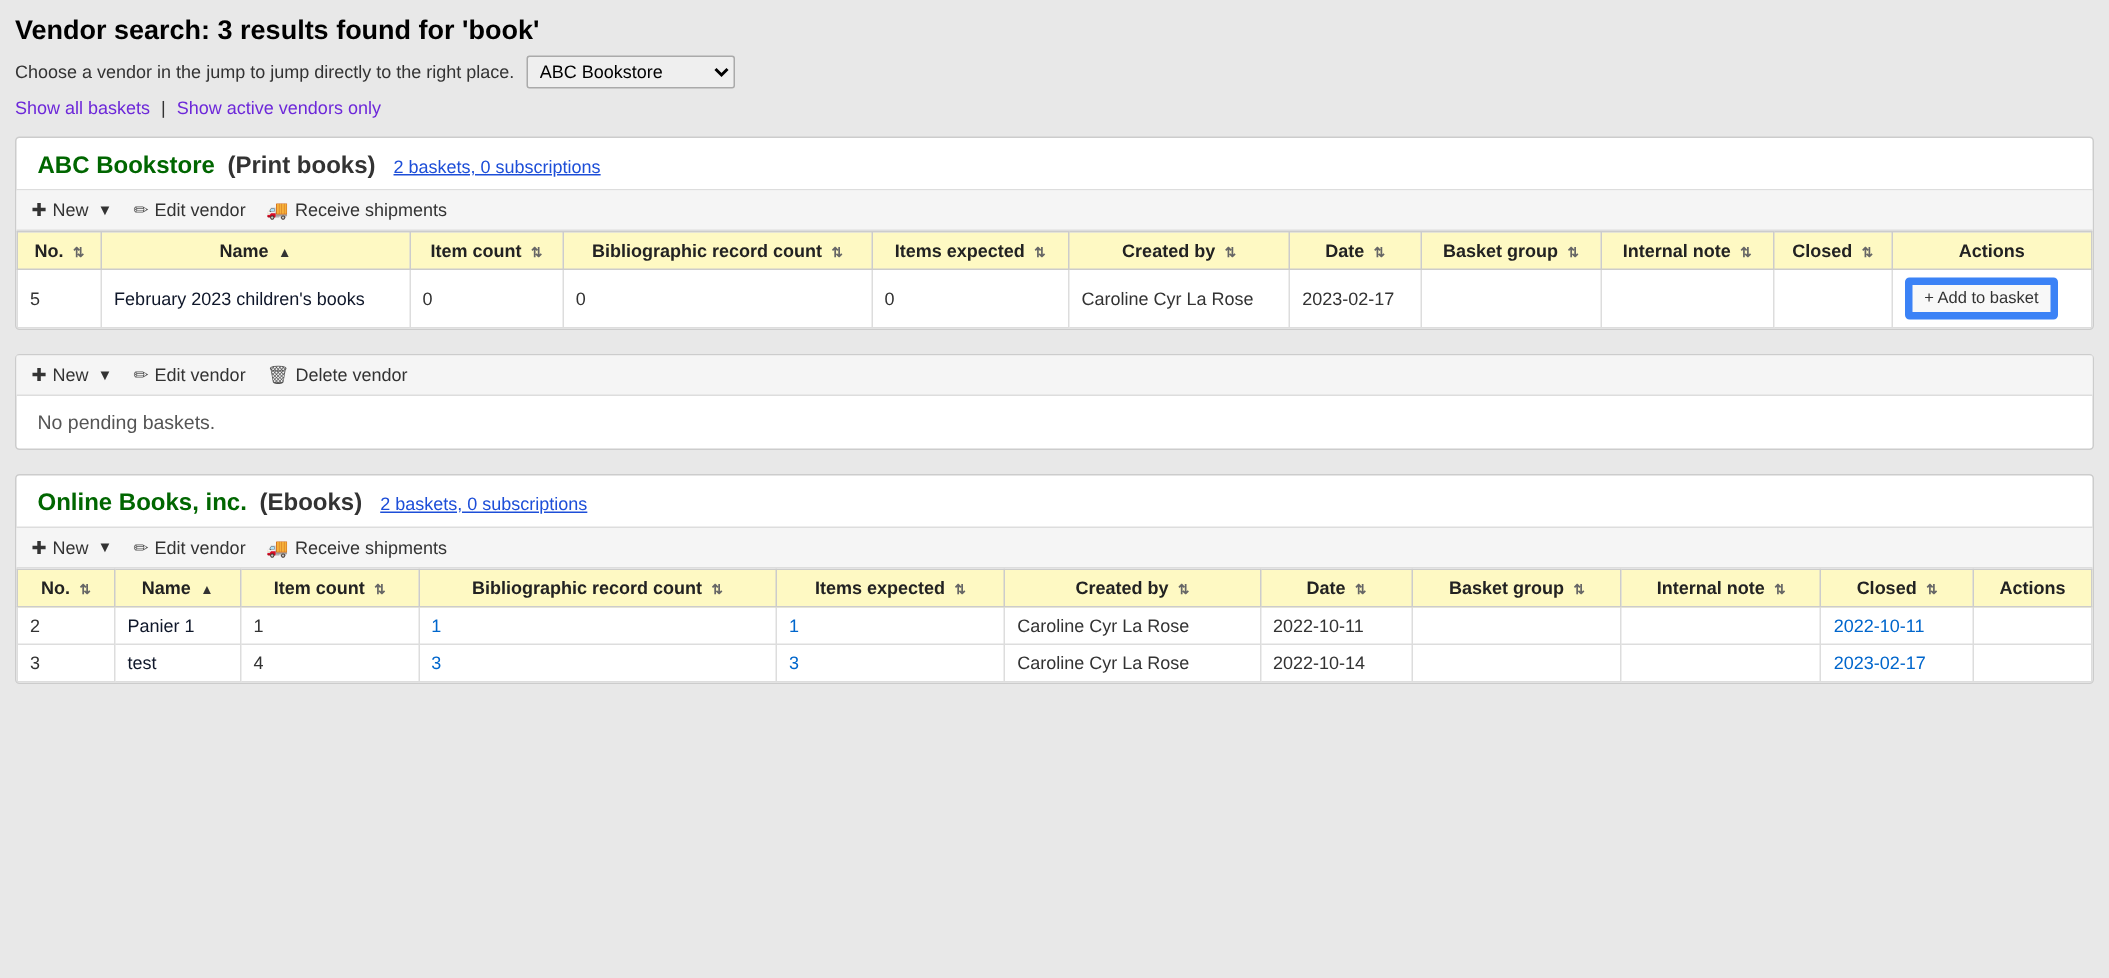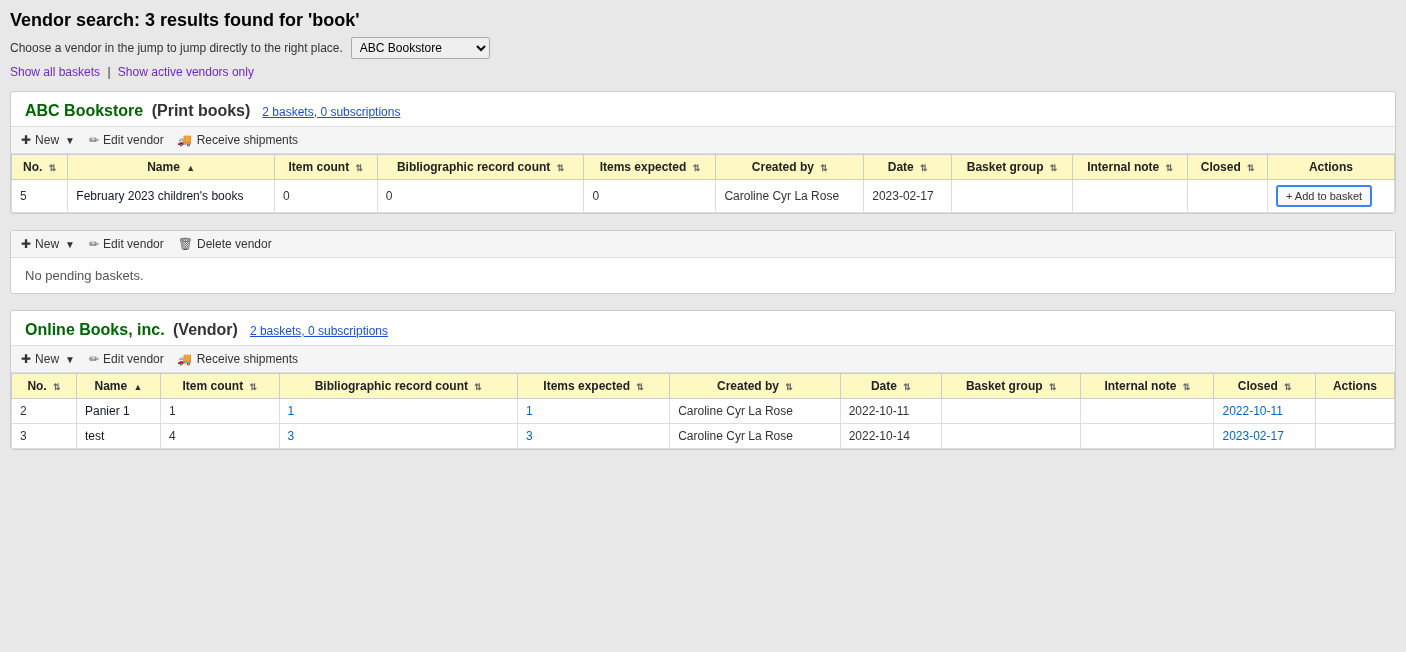--- a/index.html
+++ b/index.html
@@ -127,21 +127,21 @@
     td a {
       color: #0f172a;
       text-decoration: none;
     }
     td a.blue-link {
       color: #0066cc;
     }
 
     .add-to-basket-btn {
       background: #f8f8f8;
-      border: 2px solid #3b82f6;
+      border: 5px solid #3b82f6;
       border-radius: 3px;
       padding: 3px 8px;
       font-size: 11px;
       cursor: pointer;
       color: #333;
       white-space: nowrap;
       text-align: right;
     }
 
     .dropdown-arrow {
@@ -212,21 +212,21 @@
     </div>
     <div class="vendor-section">
       <div class="toolbar">
         <button class="toolbar-btn"><span>✚</span> New <span class="dropdown-arrow">▼</span></button>
         <button class="toolbar-btn"><span class="icon">✏</span> Edit vendor</button>
         <button class="toolbar-btn"><span class="icon">🗑</span> Delete vendor</button>
       </div>
       <div class="no-baskets">No pending baskets.</div>
     </div>
     <div class="vendor-section">
-      <div class="vendor-header"><span class="vendor-name">Online Books, inc.</span><span class="vendor-type"> (Vendor)</span><span class="vendor-stats">2 baskets, 0 subscriptions</span></div>
+      <div class="vendor-header"><span class="vendor-name">Online Books, inc.</span><span class="vendor-type"> (Ebooks)</span><span class="vendor-stats">2 baskets, 0 subscriptions</span></div>
       <div class="toolbar">
         <button class="toolbar-btn"><span>✚</span> New <span class="dropdown-arrow">▼</span></button>
         <button class="toolbar-btn"><span class="icon">✏</span> Edit vendor</button>
         <button class="toolbar-btn"><span class="icon">🚚</span> Receive shipments</button>
       </div>
       <div style="overflow-x: auto;">
         <table>
           <thead>
             <tr>
               <th>No. <span class="sort-icon">⇅</span></th>

